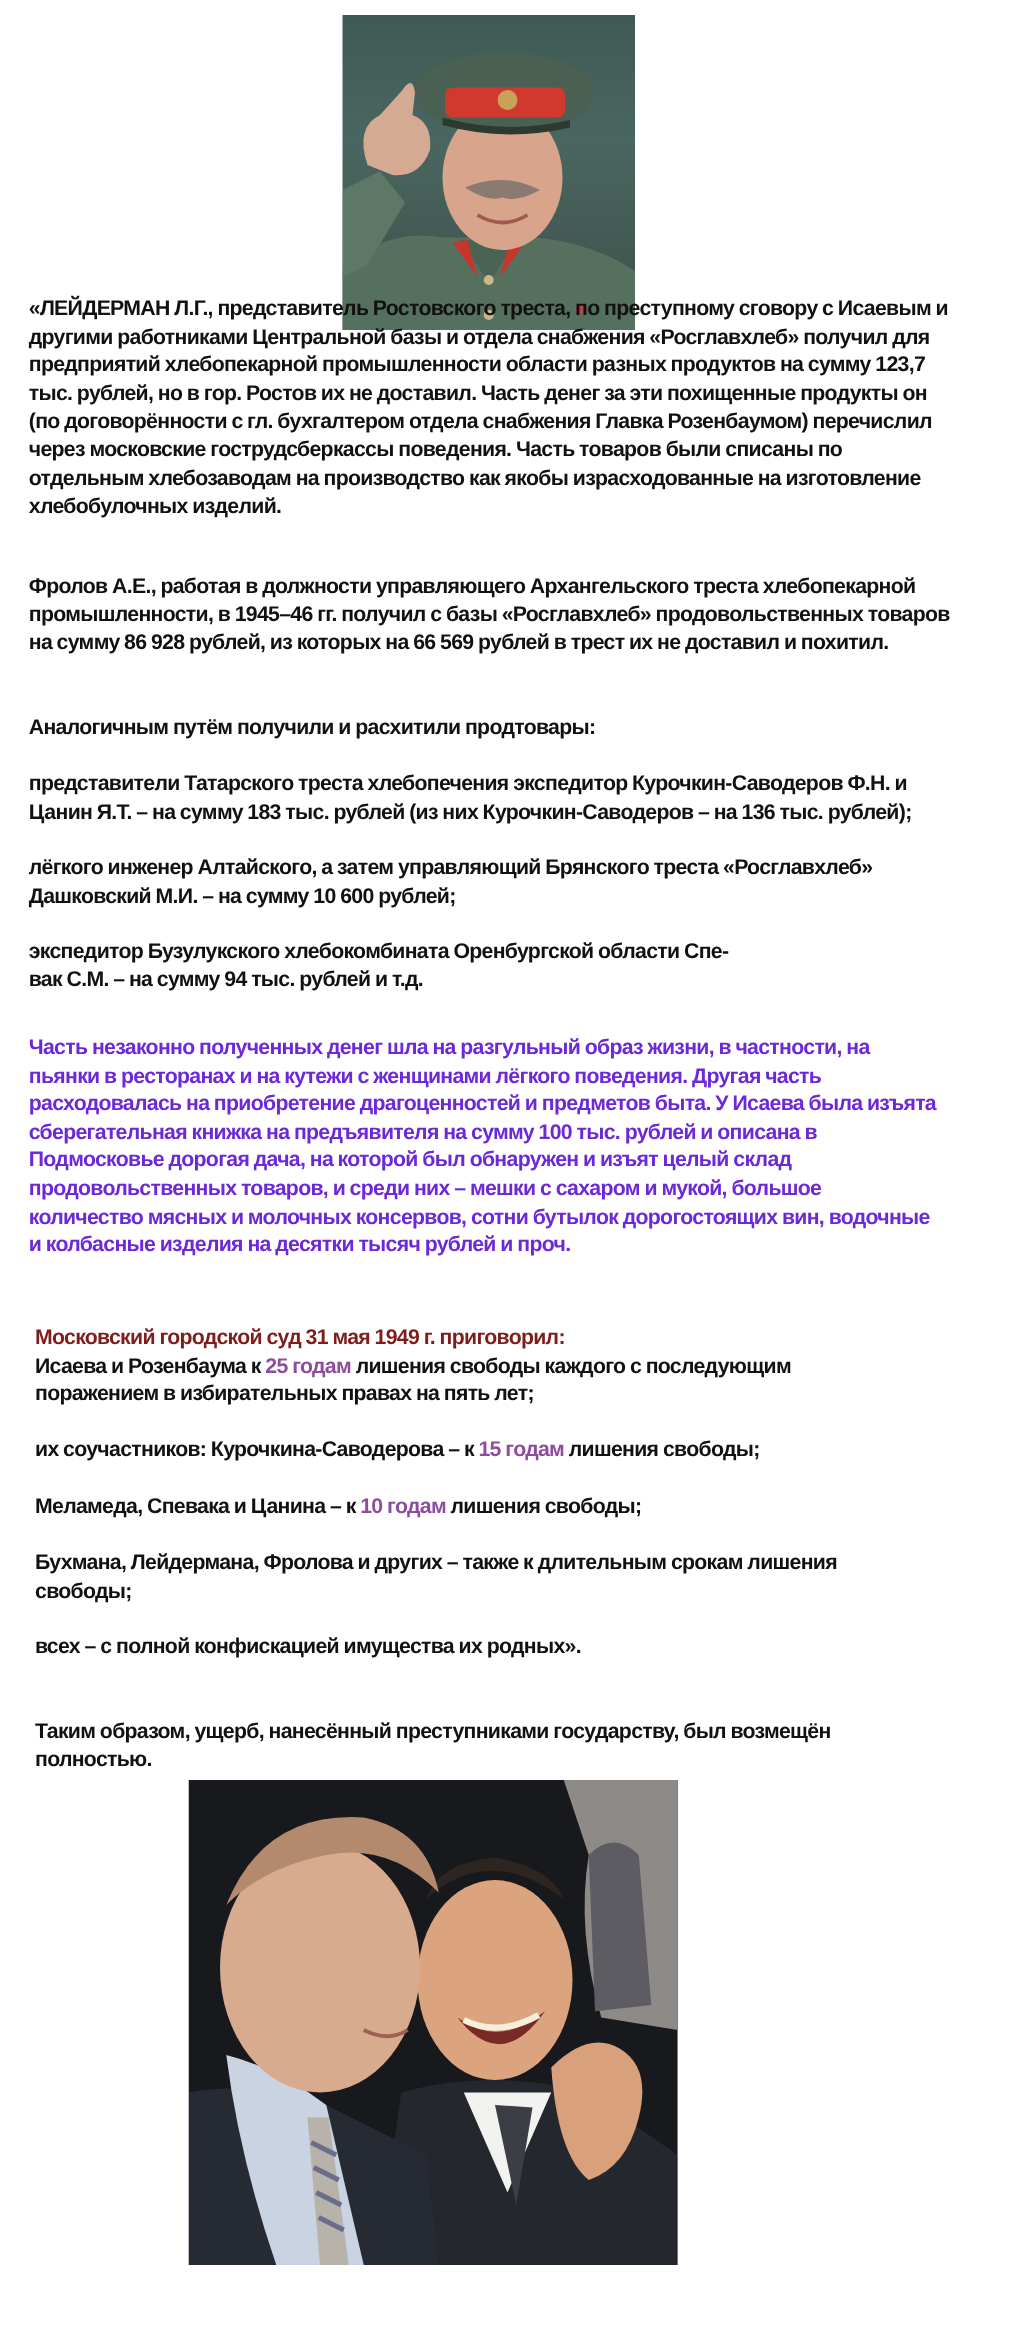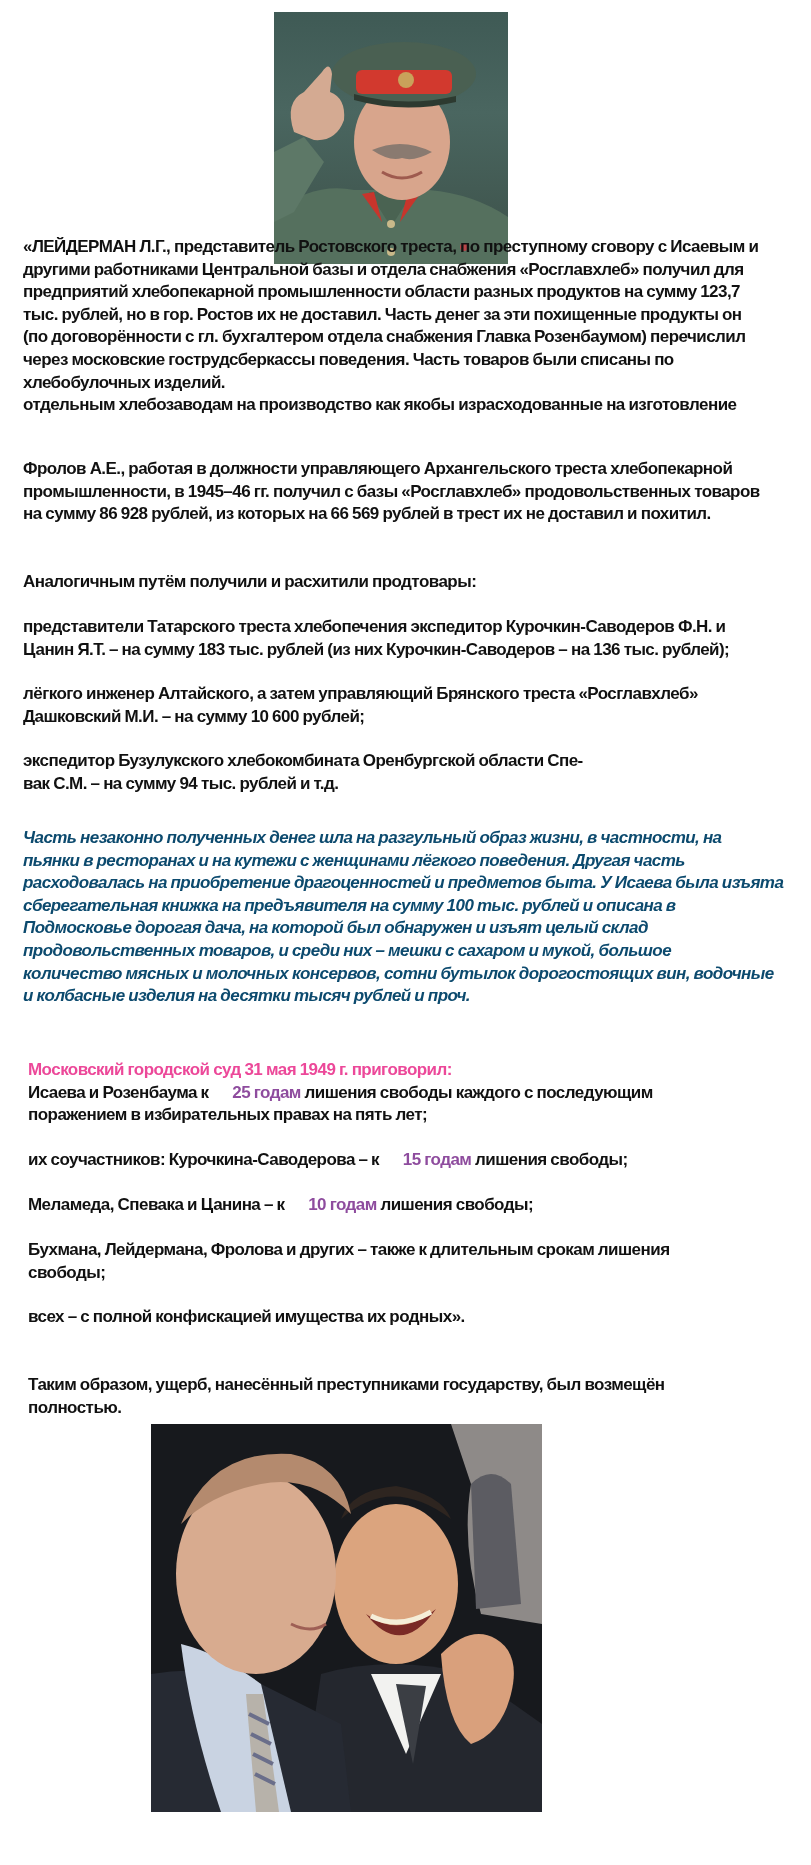--- a/index.html
+++ b/index.html
@@ -10,23 +10,23 @@
     }
     .photo {
       position: absolute; overflow: hidden;
     }
     #photo-top { left: 274px; top: 12px; width: 234px; height: 252px;
       background: linear-gradient(180deg, #3f5a55 0%, #4a6660 40%, #3c5048 100%); }
     #photo-bottom { left: 151px; top: 1424px; width: 391px; height: 388px;
       background: #1b1d22; }
     .block { position: absolute; font-size: 17px; line-height: 22.6px; letter-spacing: -0.55px; word-spacing: -0.5px; white-space: nowrap; transform-origin: 0 0; }
     .line { display: block; }
-    .blue { color: #0c4a6e; font-style: italic; }
-    .red { color: #ec4899; }
-    .purple { color: #8e4c9e; margin-left: 20px; }
+    .blue { color: #6d28d9; }
+    .red { color: #7f1d1d; }
+    .purple { color: #8e4c9e; }
     svg { display: block; }
   </style>
 </head>
 <body>
 
 <div class="photo" id="photo-top" title="Stalin in military cap smiling and pointing upward">
   <svg width="234" height="252" viewBox="0 0 234 252">
 
     <path d="M0 200 Q40 170 80 178 L155 178 Q200 182 234 205 L234 252 L0 252 Z" fill="#55705e"></path>
     <path d="M95 180 L117 215 L139 180 Z" fill="#4a6352"></path>
@@ -50,22 +50,22 @@
   </svg>
 </div>
 
 <div class="block" style="left:23px; top:236px;">
   <span class="line">«ЛЕЙДЕРМАН Л.Г., представитель Ростовского треста, по преступному сговору с Исаевым и</span>
   <span class="line">другими работниками Центральной базы и отдела снабжения «Росглавхлеб» получил для</span>
   <span class="line">предприятий хлебопекарной промышленности области разных продуктов на сумму 123,7</span>
   <span class="line">тыс. рублей, но в гор. Ростов их не доставил. Часть денег за эти похищенные продукты он</span>
   <span class="line">(по договорённости с гл. бухгалтером отдела снабжения Главка Розенбаумом) перечислил</span>
   <span class="line">через московские гострудсберкассы поведения. Часть товаров были списаны по</span>
+  <span class="line">отдельным хлебозаводам на производство как якобы израсходованные на изготовление</span>
   <span class="line">хлебобулочных изделий.</span>
-  <span class="line">отдельным хлебозаводам на производство как якобы израсходованные на изготовление</span>
 </div>
 
 <div class="block" style="left:23px; top:458px;">
   <span class="line">Фролов А.Е., работая в должности управляющего Архангельского треста хлебопекарной</span>
   <span class="line">промышленности, в 1945–46 гг. получил с базы «Росглавхлеб» продовольственных товаров</span>
   <span class="line">на сумму 86 928 рублей, из которых на 66 569 рублей в трест их не доставил и похитил.</span>
 </div>
 
 <div class="block" style="left:23px; top:571px;">
   <span class="line">Аналогичным путём получили и расхитили продтовары:</span>

